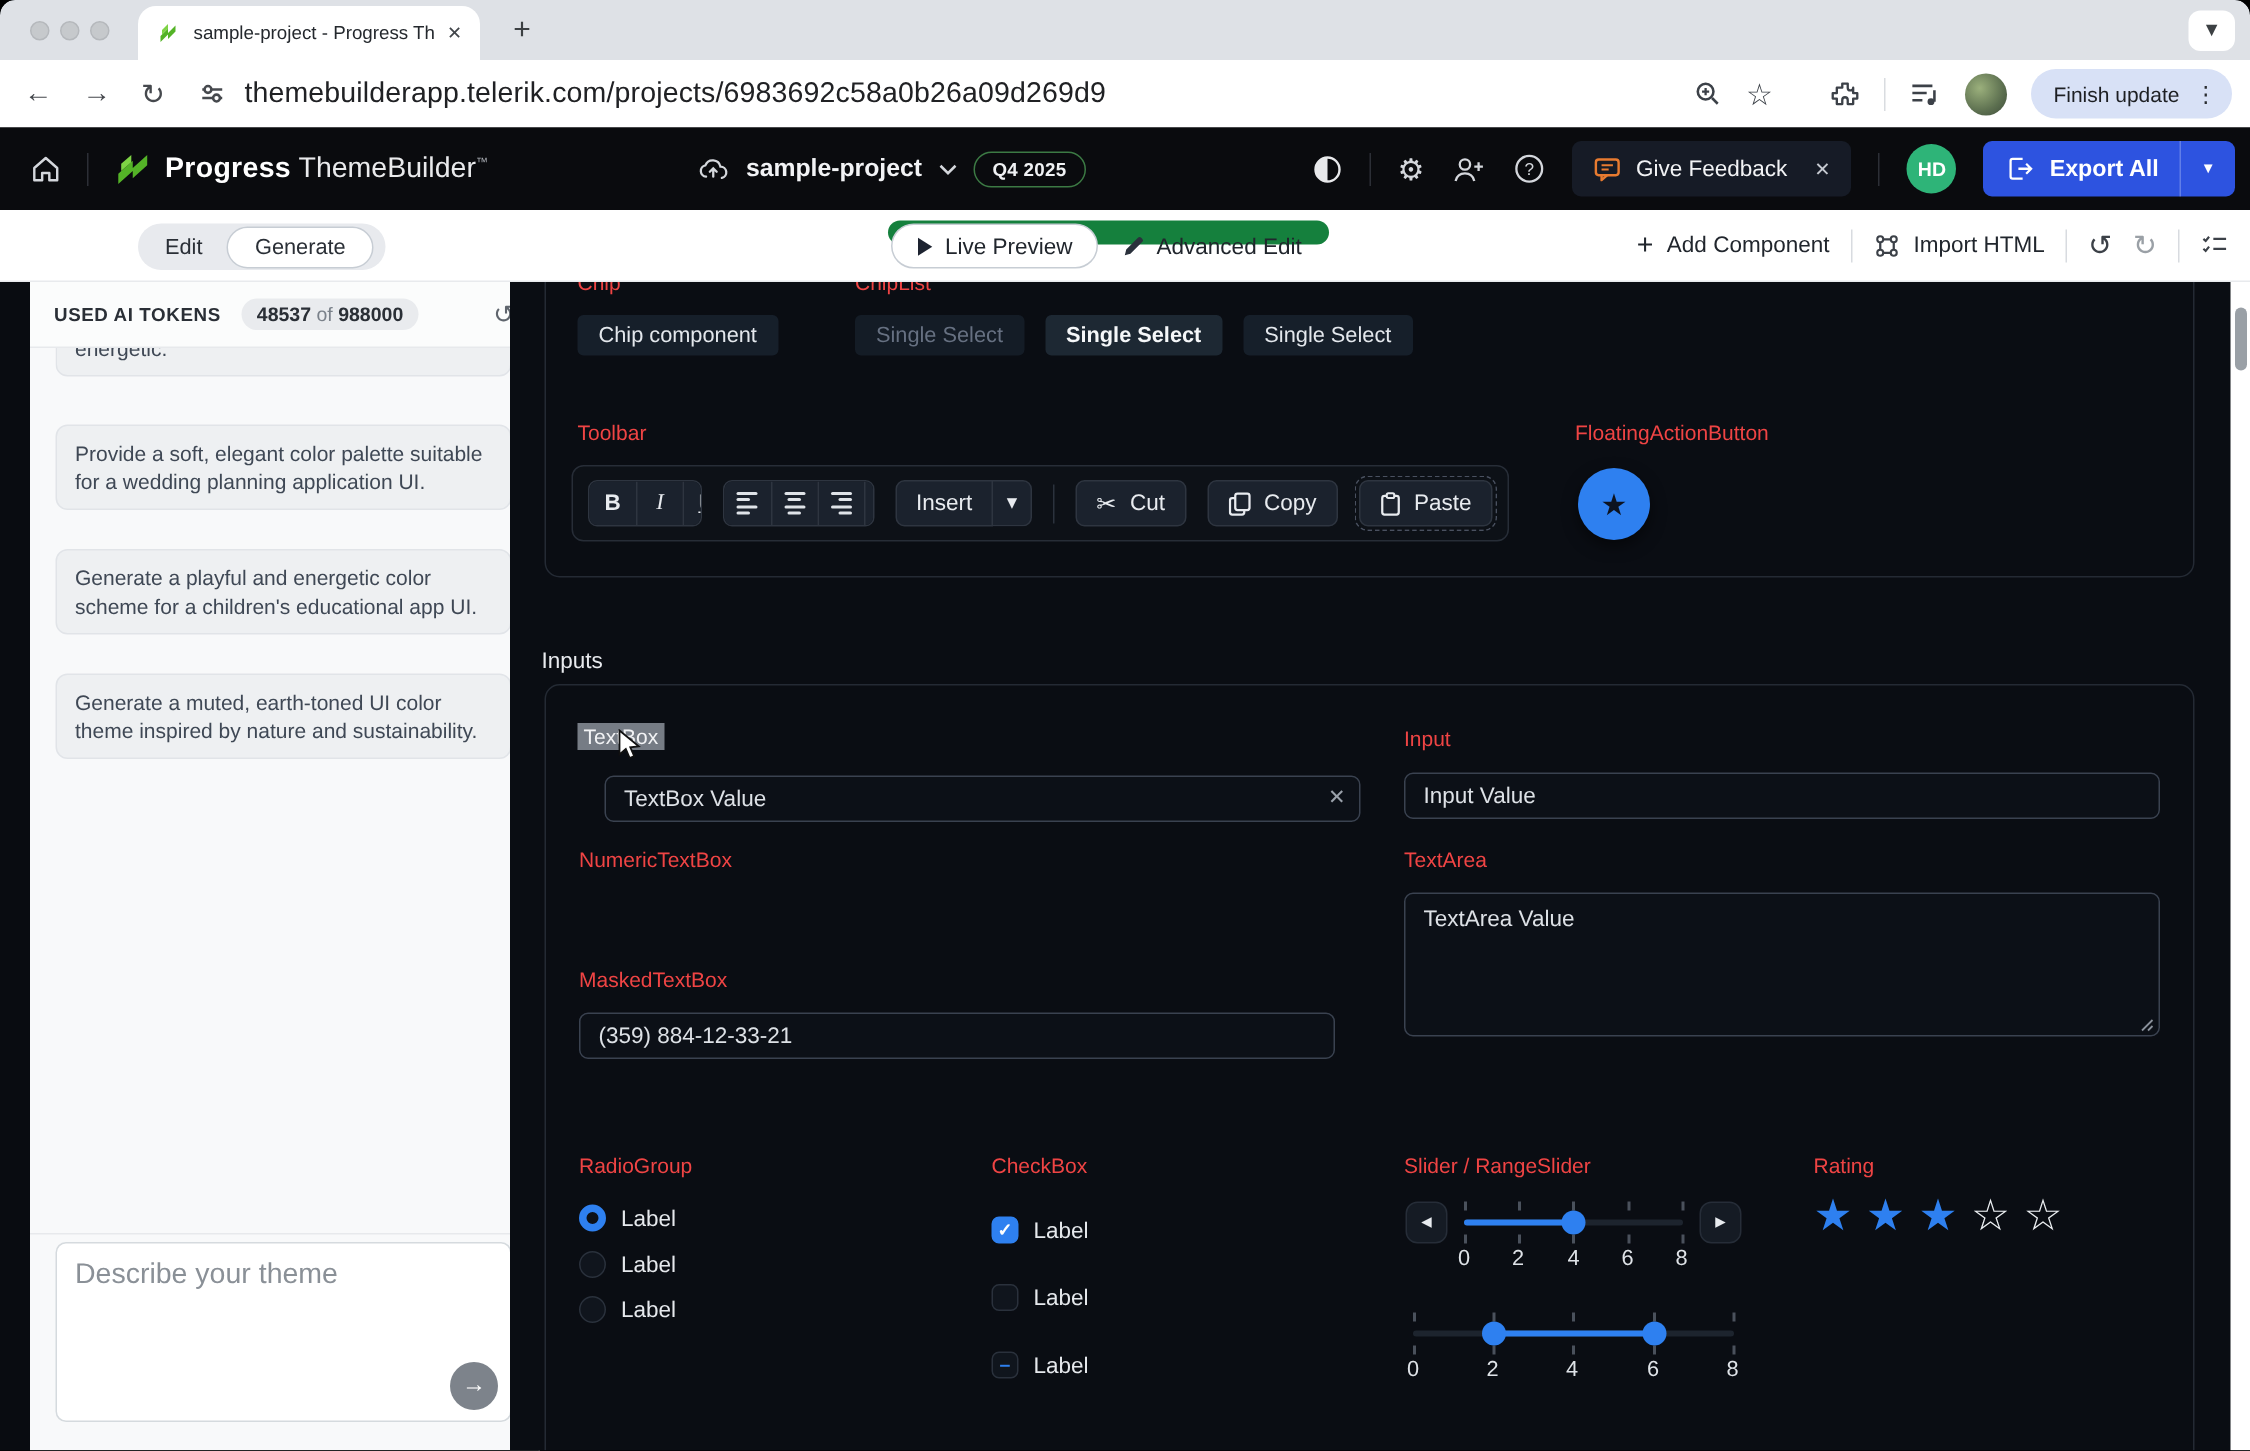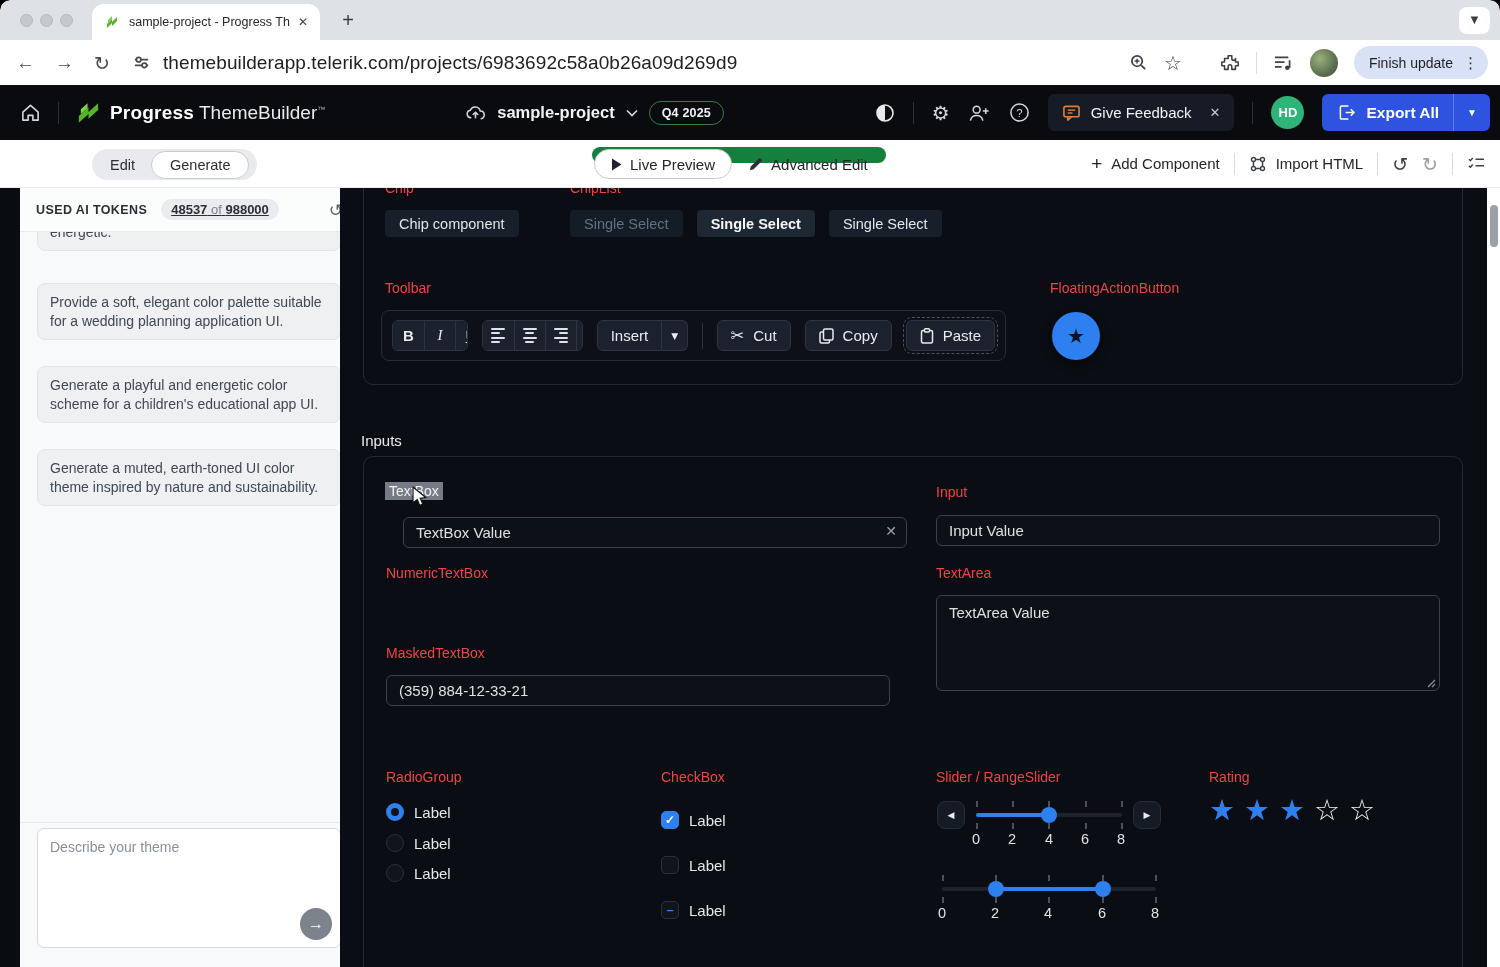--- a/index.html
+++ b/index.html
@@ -55,33 +55,33 @@
   .lp-item.sel{background:#fff;border:1px solid #c7cdd4;border-radius:16px;}
   .sub-right{position:absolute;right:14px;top:0;height:47px;display:flex;align-items:center;gap:14px;}
   .sub-act{display:flex;align-items:center;gap:9px;font-size:15px;color:#21262d;}
   .sub-div{width:1px;height:22px;background:#d8dbe0;}
   .glyph-ico{font-size:19px;color:#3c4148;font-family:"DejaVu Sans",sans-serif;}
 
   
   .sidebar{position:absolute;left:0;top:188px;width:340px;height:779px;background:#f8f9fa;border-right:1px solid #e4e7ea;margin-left:20px;}
   .tokens{position:absolute;left:0;top:0;width:100%;height:44px;background:#fbfcfc;border-bottom:1px solid #e7e9ec;display:flex;align-items:center;padding:0 16px;}
   .tokens-lbl{font-size:12.5px;font-weight:700;color:#2a2f36;letter-spacing:.4px;}
-  .tokens-badge{margin-left:14px;background:#e9ebee;border-radius:11px;padding:3px 10px;font-size:13px;color:#2a2f36;text-decoration:underline;}
+  .tokens-badge{margin-left:14px;background:#e9ebee;border-radius:11px;padding:3px 10px;font-size:13px;color:#2a2f36;}
   .tokens-badge b{font-weight:700;}
   .tokens-badge .of{color:#7a818a;font-weight:400;}
   .reset-ico{margin-left:auto;font-size:17px;color:#5f656d;font-family:"DejaVu Sans",sans-serif;}
   .prompt-clip{position:absolute;left:17px;top:44px;width:304px;height:34px;overflow:hidden;}
   .pcard{width:304px;background:#eef0f2;border:1px solid #e1e4e8;border-radius:8px;padding:9px 12px;font-size:14px;line-height:18.5px;color:#3f4855;}
   .pcard.clipped{margin-top:-38px;}
   .pc2{position:absolute;left:17px;top:95px;}
   .pc3{position:absolute;left:17px;top:178px;}
   .pc4{position:absolute;left:17px;top:261px;}
   .side-bottom-div{position:absolute;left:0;top:634px;width:100%;height:1px;background:#e7e9ec;}
   .theme-box{position:absolute;left:17px;top:640px;width:304px;height:120px;background:#fff;border:1px solid #d5dade;border-radius:7px;}
-  .theme-ta{position:absolute;inset:0;border:none;outline:none;resize:none;background:transparent;font-size:14px;color:#ec4899;padding:10px 12px;}
+  .theme-ta{position:absolute;inset:0;border:none;outline:none;resize:none;background:transparent;font-size:19px;color:#ec4899;padding:10px 12px;}
   .theme-ta::placeholder{color:#8a9097;}
   .send-btn{position:absolute;right:8px;bottom:7px;width:32px;height:32px;border-radius:50%;background:#7d838b;color:#fff;display:flex;align-items:center;justify-content:center;font-size:16px;}
 
   
   .main{position:absolute;left:340px;top:188px;width:1147px;height:779px;background:#0a0d13;overflow:hidden;}
   .scrollgutter{position:absolute;left:1487px;top:188px;width:13px;height:779px;background:#fff;}
   .scrollthumb{position:absolute;left:2.5px;top:17px;width:8px;height:42px;border-radius:4px;background:#9aa0a6;}
   .pvcard{position:absolute;border:1px solid #242a34;border-radius:10px;}
   .pv-label{font-size:14px;color:#ef4444;}
   .chip{background:#161f2a;border-radius:4px;height:27px;display:inline-flex;align-items:center;padding:0 14px;font-size:14.5px;color:#e3e7ec;}

